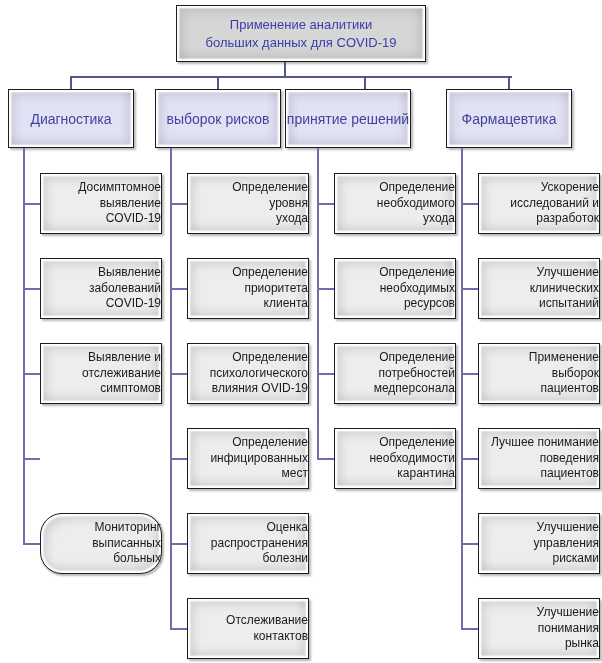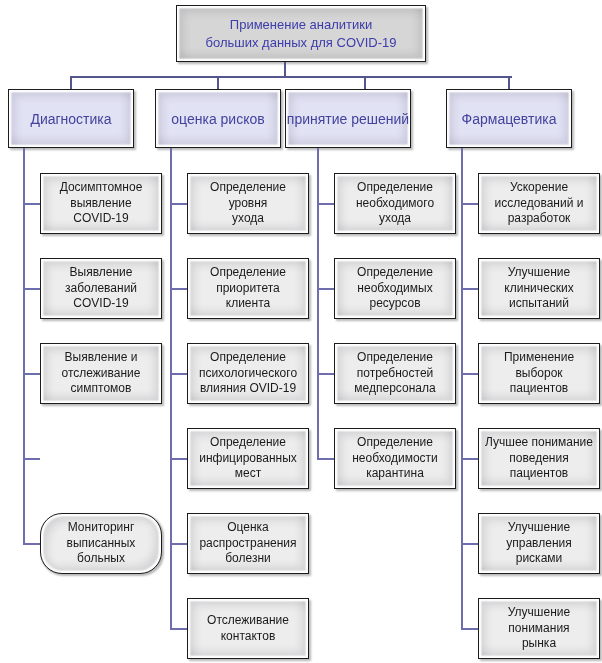--- a/index.html
+++ b/index.html
@@ -29,21 +29,21 @@
     margin-left:16px;
   }
   .header-box{
     top:89px;width:126px;height:59px;
     background:#e2e2f5;color:#43439e;font-size:14px;
   }
   .item-box{
     width:122px;height:61px;
     background:#ededed;color:#1a1a1a;font-size:12px;line-height:1.28;
   }
-  .item-box .label{white-space:pre-line;display:block;width:100%;}
+  .item-box .label{white-space:pre-line;display:block;width:100%;text-align:right;}
   .cline{position:absolute;background:#6e6eae;}
   .cline.top{background:#56568e;}
 </style>
 </head>
 <body>
 
 <div id="canvas">
   <div class="box bevel root-box">Применение аналитики
 больших данных для COVID-19</div>
 
@@ -73,21 +73,21 @@
 отслеживание
 симптомов</span>
     </div>
     <div class="cline" style="left: 23px; top: 458px; width: 17px; height: 2px;"></div>
     <div class="cline" style="left: 23px; top: 543px; width: 17px; height: 2px;"></div>
     <div class="box bevel item-box" style="left: 40px; top: 513px; border-radius: 22px;">
       <span class="label">Мониторинг
 выписанных
 больных</span>
     </div>
-    <div class="box bevel header-box" style="left: 155px;">оценка рисков</div>
+    <div class="box bevel header-box" style="left: 155px;">выборок рисков</div>
     <div class="cline" style="left: 170px; top: 148px; width: 2px; height: 482px;"></div>
     <div class="cline" style="left: 170px; top: 203px; width: 17px; height: 2px;"></div>
     <div class="box bevel item-box" style="left: 187px; top: 173px;">
       <span class="label">Определение
 уровня
 ухода</span>
     </div>
     <div class="cline" style="left: 170px; top: 288px; width: 17px; height: 2px;"></div>
     <div class="box bevel item-box" style="left: 187px; top: 258px;">
       <span class="label">Определение

